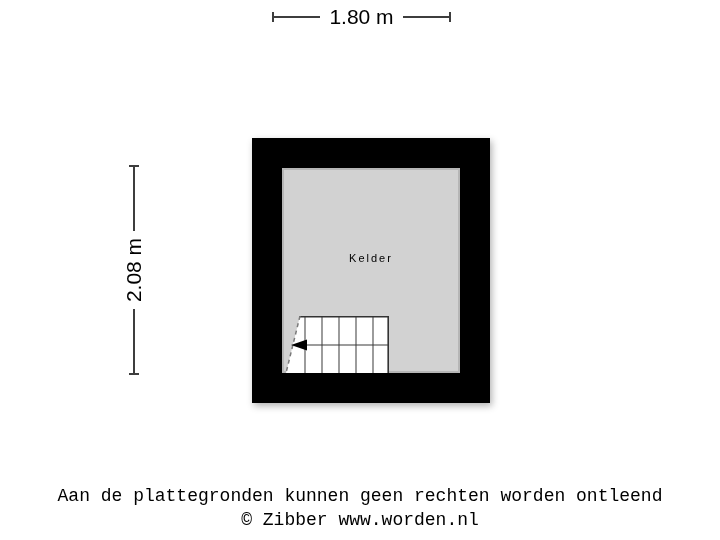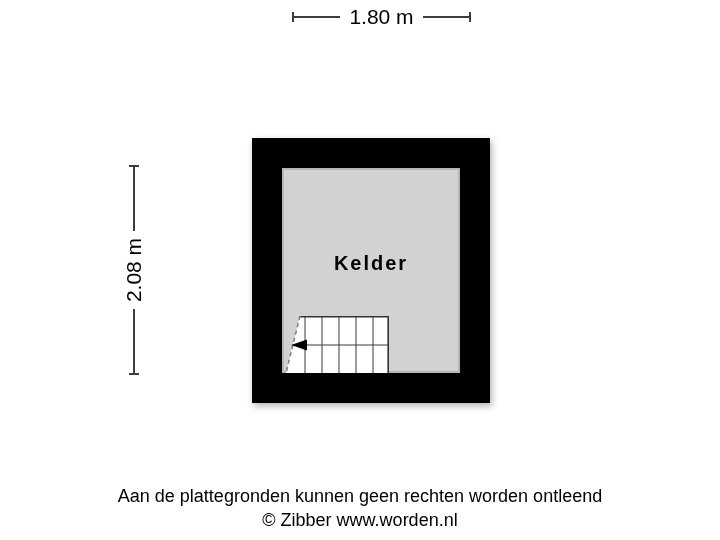--- a/index.html
+++ b/index.html
@@ -17,21 +17,21 @@
     font-family:"Liberation Sans", sans-serif;
     background:var(--background);
     color:var(--text);
     position:relative;
     overflow:hidden;
   }
   .canvas{position:absolute;left:0;top:0;width:720px;height:540px;}
 
   
   .dim-h{
-    position:absolute;left:292px;top:6px;width:179px;height:22px;
+    position:absolute;left:272px;top:6px;width:179px;height:22px;
     display:flex;align-items:center;
   }
   .dim-h .tick{width:2px;height:10px;background:var(--line);flex:0 0 auto;}
   .dim-h .seg{flex:1 1 auto;height:1.5px;background:var(--line);}
   .dim-label{
     font-size:21px;line-height:22px;white-space:nowrap;color:var(--text);
     padding:0 9px;flex:0 0 auto;
   }
 
   
@@ -56,30 +56,30 @@
     background:var(--room-fill);
     box-shadow:2px 3px 7px rgba(0,0,0,0.30);
   }
   .room{
     position:relative;width:100%;height:100%;
     background:var(--room-fill);
     box-shadow:inset 0 0 0 2px rgba(0,0,0,0.13);
   }
   .room-label{
     position:absolute;left:0;top:84px;width:100%;
-    text-align:center;font-size:20px;letter-spacing:2px;color:var(--text);font-weight:bold;
+    text-align:center;font-size:11px;letter-spacing:2px;color:var(--text);
   }
   .stairs{
     position:absolute;left:0;bottom:0;width:107px;height:57px;display:block;
   }
 
   
   .footer{
     position:absolute;left:0;top:484px;width:720px;text-align:center;
-    font-size:18px;line-height:24px;color:var(--text);
+    font-size:18px;line-height:24px;color:var(--text);font-family:Liberation Mono, monospace;
   }
 </style>
 </head>
 <body>
 
 <div class="canvas">
 
   <div class="dim-h">
     <div class="tick"></div>
     <div class="seg"></div>

